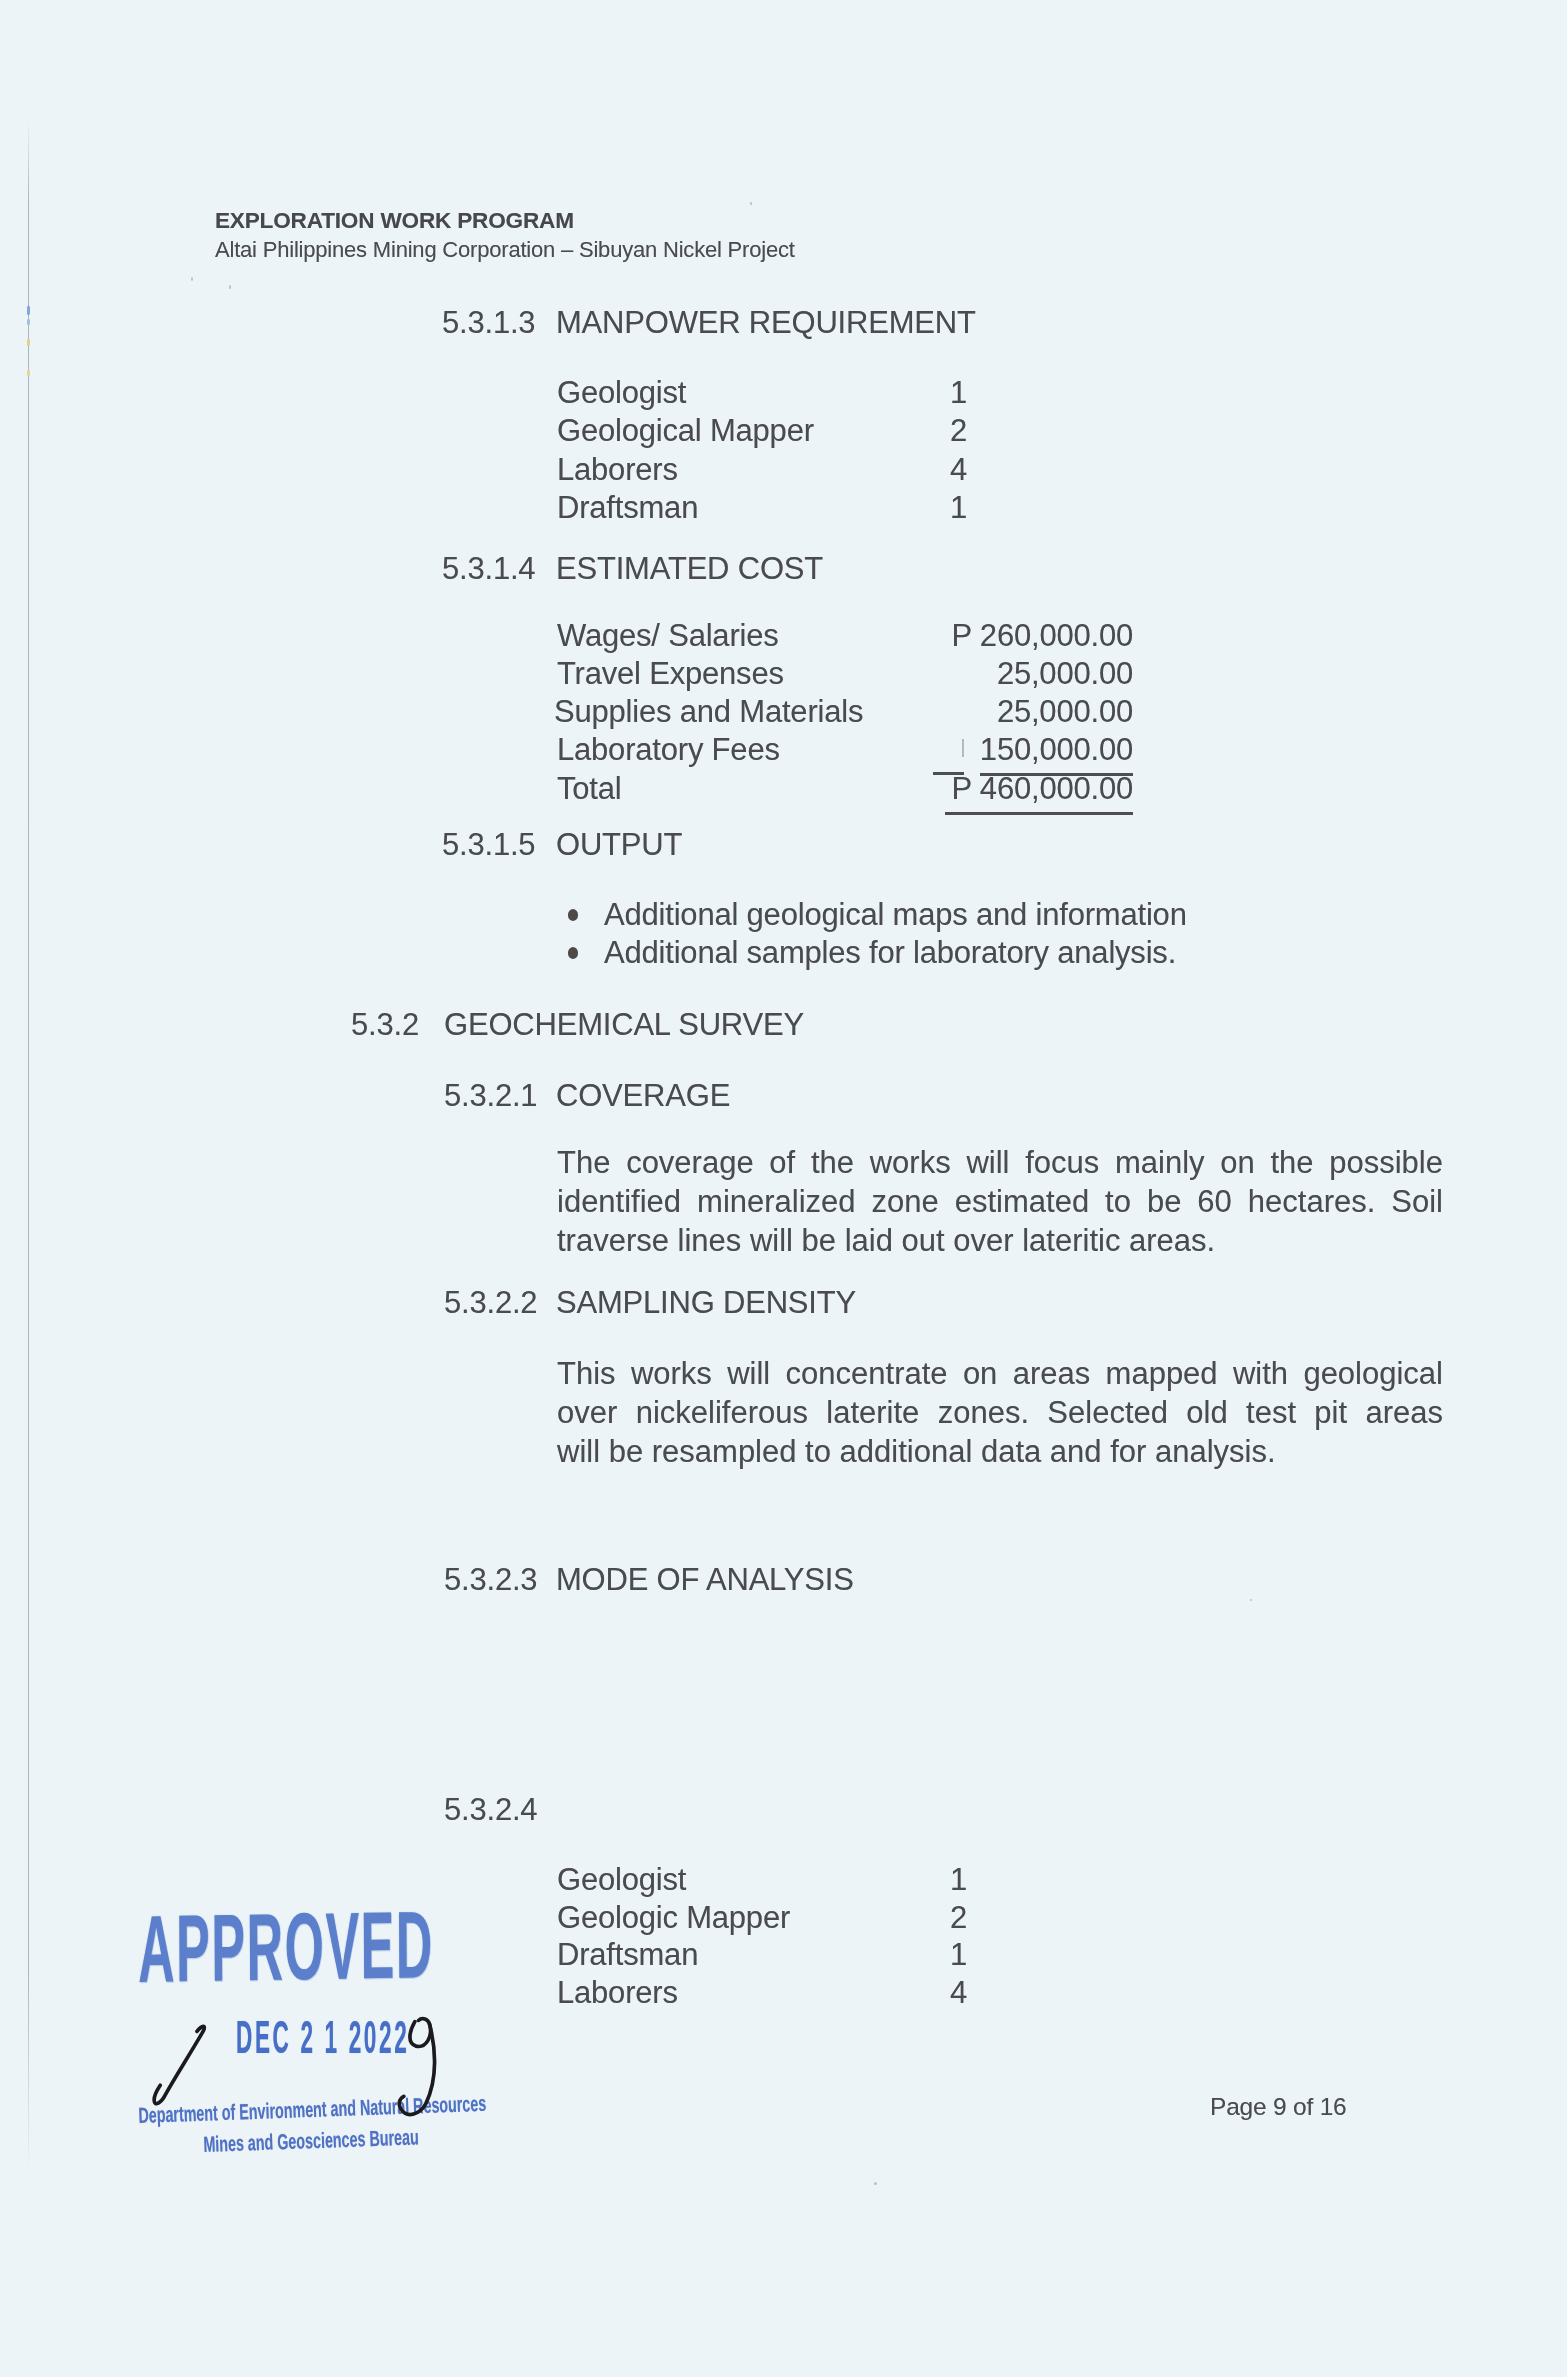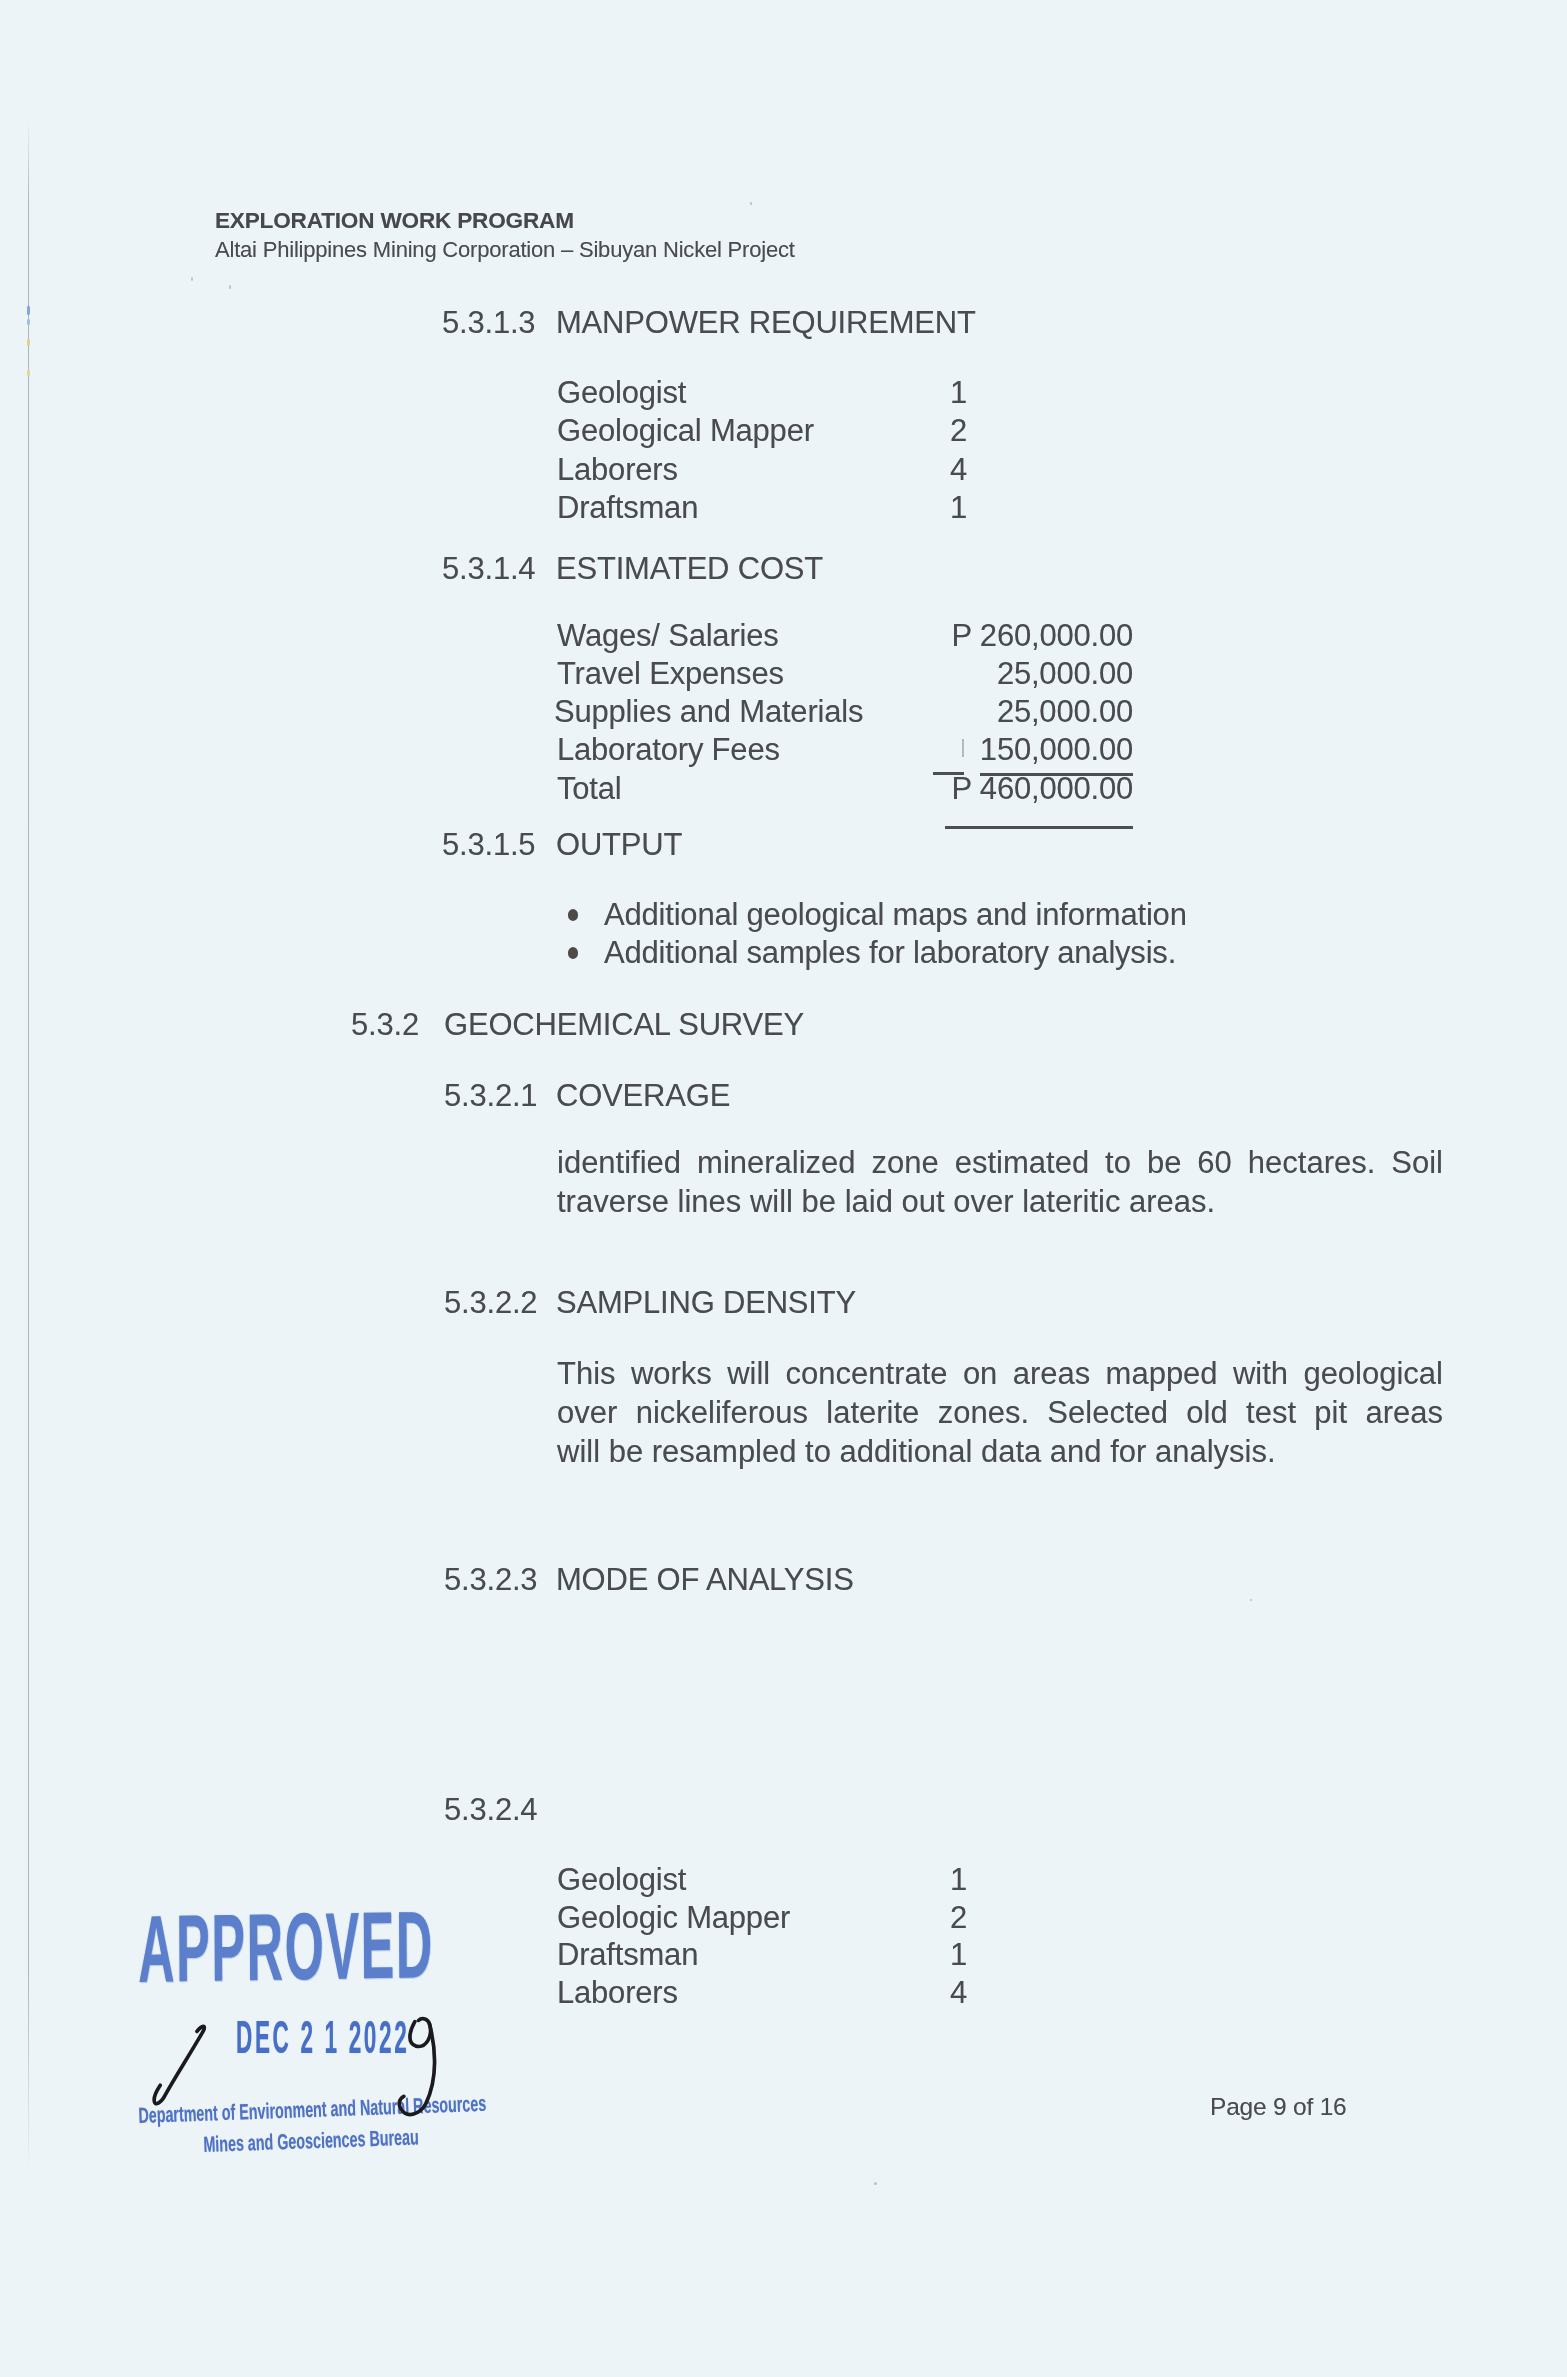--- a/index.html
+++ b/index.html
@@ -34,21 +34,21 @@
   .body-50{font-size:31px;}
 
   
   .para{position:absolute;color:#4a4b50;text-shadow:0 0 0.6px rgba(74,75,80,.35);font-size:31px;}
   .jline{text-align:justify;text-align-last:justify;line-height:39px;height:39px;overflow:hidden;}
   .jlast{text-align-last:left;}
 
   
   .amt{position:absolute;left:856px;width:277px;text-align:right;font-size:31px;}
   .u-lab{display:inline-block;border-bottom:3.1px solid #4d4e53;padding-bottom:4.9px;}
-  .u-total{display:inline-block;border-bottom:3.1px solid #4d4e53;padding-bottom:19px;padding-left:6.1px;}
+  .u-total{display:inline-block;border-bottom:3.1px solid #4d4e53;padding-bottom:5px;padding-left:6.1px;}
   .uline-short{position:absolute;left:933px;top:772px;width:31px;height:3.1px;background:#4d4e53;}
   .tickmark{position:absolute;left:962px;top:739px;width:2.4px;height:18.4px;background:rgba(74,75,80,.35);}
 
   
   .bullet-dot{position:absolute;left:568px;width:10.4px;height:11.6px;border-radius:50%;background:#4f4a48;}
   .bullet-text{font-size:31px;}
 
   
   .stamp-approved{
     position:absolute;left:138px;top:1902px;
@@ -144,20 +144,21 @@
   <div class="bullet-dot" style="top:947px"></div>
   <div class="txt bullet-text" style="left:604px;top:935px">Additional samples for laboratory analysis.</div>
 
   <div class="txt h-num" style="left:351px;top:1007px">5.3.2</div>
   <div class="txt h-title" style="left:444px;top:1007px">GEOCHEMICAL SURVEY</div>
 
   <div class="txt h-num" style="left:444px;top:1078px">5.3.2.1</div>
   <div class="txt h-title" style="left:556px;top:1078px">COVERAGE</div>
 
   <div class="para" style="left:557px;top:1143px;width:886px">
+    <div class="jline">The coverage of the works will focus mainly on the possible</div>
     <div class="jline">identified mineralized zone estimated to be 60 hectares. Soil</div>
     <div class="jline jlast">traverse lines will be laid out over lateritic areas.</div>
   </div>
 
   <div class="txt h-num" style="left:444px;top:1285px">5.3.2.2</div>
   <div class="txt h-title" style="left:556px;top:1285px">SAMPLING DENSITY</div>
 
   <div class="para" style="left:557px;top:1354px;width:886px">
     <div class="jline">This works will concentrate on areas mapped with geological</div>
     <div class="jline">over nickeliferous laterite zones. Selected old test pit areas</div>

